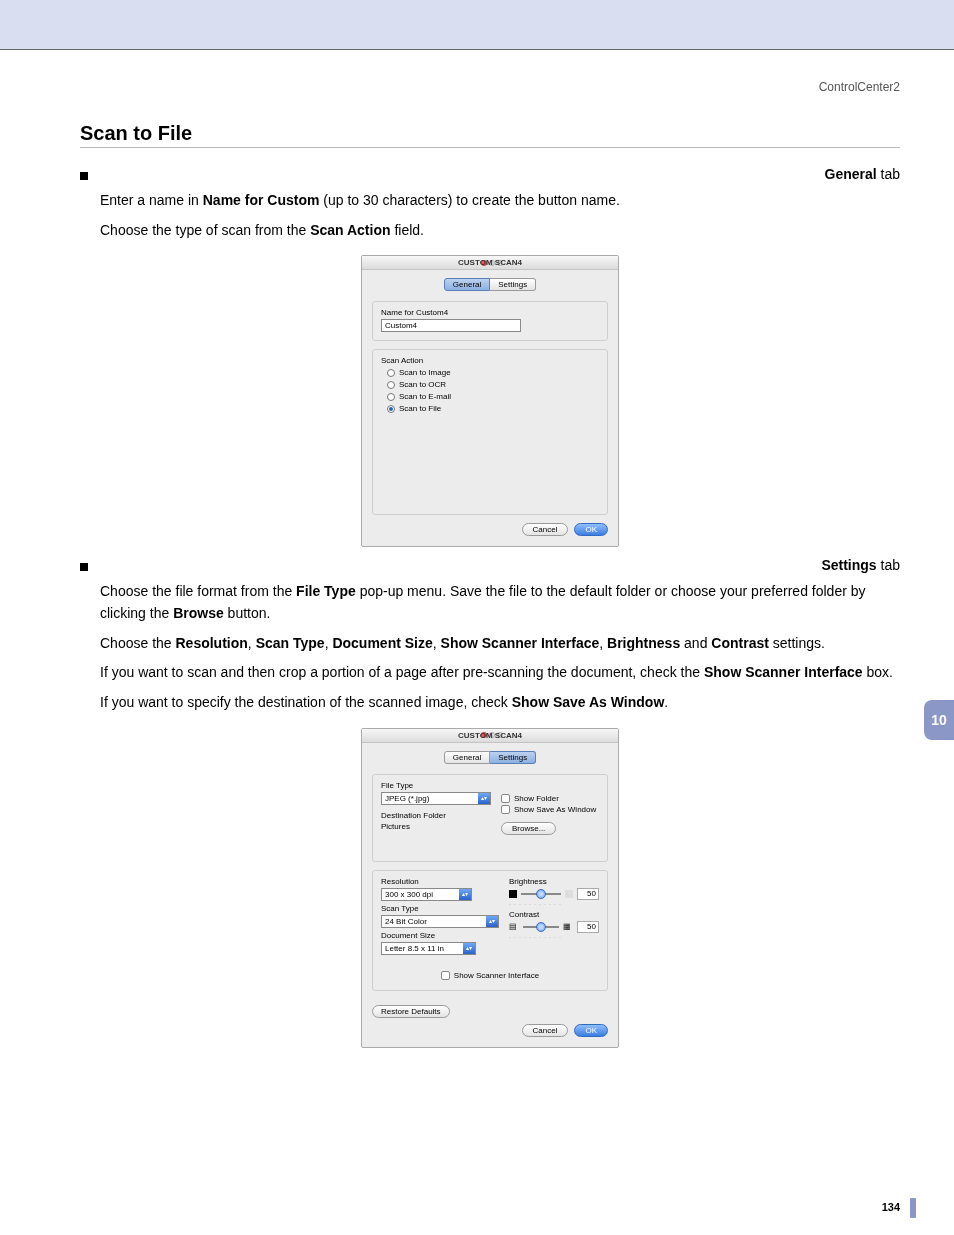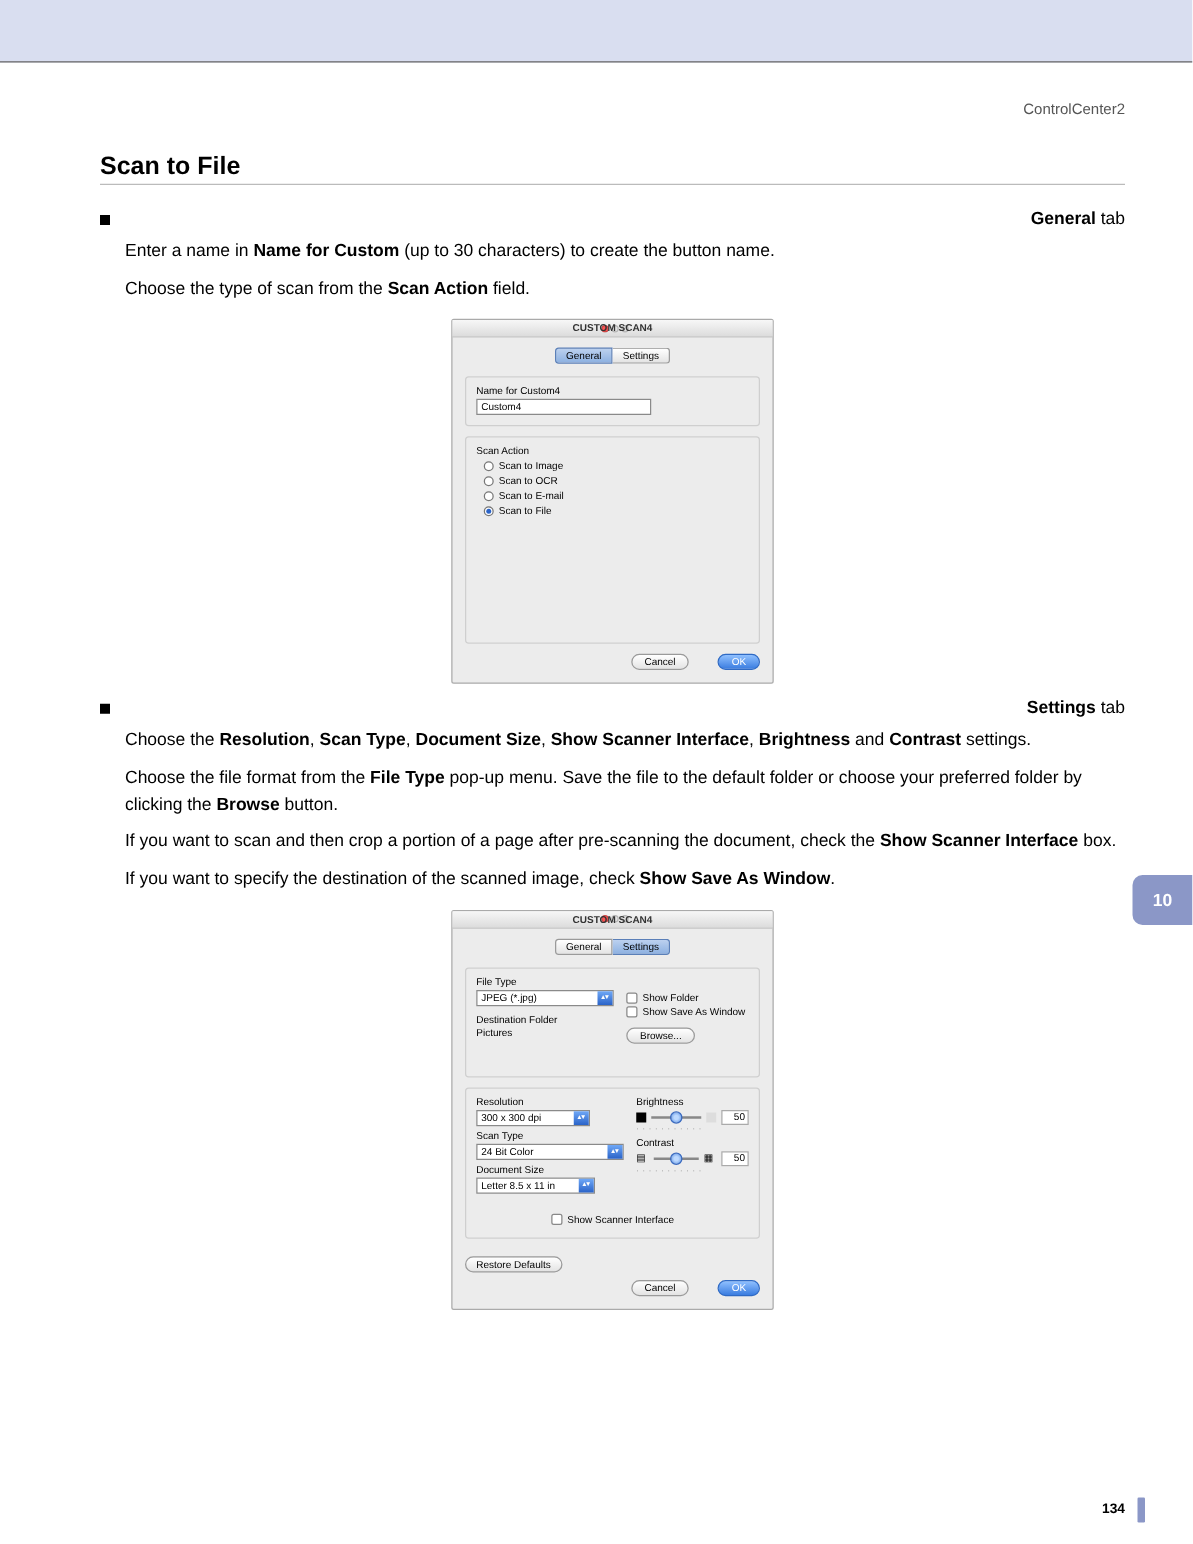--- a/index.html
+++ b/index.html
@@ -109,21 +109,21 @@
     width: 140px; height: 13px;
     border: 1px solid #8a8a8a;
     background: #fff;
     font-size: 8px;
     padding: 0 3px;
   }
   .mac-radio-row { display:flex; align-items:center; gap:4px; margin: 3px 0 3px 6px; font-size:8px; }
   .mac-radio { width:8px; height:8px; border:1px solid #777; border-radius:50%; display:inline-flex; align-items:center; justify-content:center; background:#fff; }
   .mac-radio.checked::after { content:""; width:4px; height:4px; border-radius:50%; background:#2a63c8; display:block; }
 
-  .mac-footer { display:flex; justify-content:flex-end; gap:23px; margin-top:6px; }
+  .mac-footer { display:flex; justify-content:flex-end; gap:6px; margin-top:6px; }
   .mac-btn {
     font-size: 8px;
     padding: 1px 10px;
     border: 1px solid #9a9a9a;
     border-radius: 8px;
     background: linear-gradient(#fff,#e3e3e3);
   }
   .mac-btn.primary {
     background: linear-gradient(#8fc0ff,#3b7de0);
     border-color:#2f6ac4;
@@ -161,21 +161,21 @@
     border-radius: 8px;
     background: linear-gradient(#fff,#e3e3e3);
     margin-top: 6px;
   }
 
   
   .side-tab {
     position: absolute;
     right: 0;
     top: 700px;
-    width: 48px; height: 40px;
+    width: 30px; height: 40px;
     background: #8b97c7;
     border-top-left-radius: 8px;
     border-bottom-left-radius: 8px;
     color: #fff;
     display:flex; align-items:center; justify-content:center;
     font-weight:bold; font-size:14px;
   }
   .page-num {
     position:absolute;
     right: 54px;
@@ -264,24 +264,24 @@
       </div>
     </div>
   </div>
 
   <div class="bullet-line">
     <span class="bullet-sq"></span>
     <span class="bullet-text"><strong>Settings</strong><span> tab</span></span>
   </div>
 
   <p class="body-p">
+    <span>Choose the file format from the </span><strong>File Type</strong><span> pop-up menu. Save the file to the default folder or choose your preferred folder by clicking the </span><strong>Browse</strong><span> button.</span>
+  </p>
+  <p class="body-p">
     <span>Choose the </span><strong>Resolution</strong><span>, </span><strong>Scan Type</strong><span>, </span><strong>Document Size</strong><span>, </span><strong>Show Scanner Interface</strong><span>, </span><strong>Brightness</strong><span> and </span><strong>Contrast</strong><span> settings.</span>
-  </p>
-  <p class="body-p">
-    <span>Choose the file format from the </span><strong>File Type</strong><span> pop-up menu. Save the file to the default folder or choose your preferred folder by clicking the </span><strong>Browse</strong><span> button.</span>
   </p>
   <p class="body-p">
     <span>If you want to scan and then crop a portion of a page after pre-scanning the document, check the </span><strong>Show Scanner Interface</strong><span> box.</span>
   </p>
   <p class="body-p">
     <span>If you want to specify the destination of the scanned image, check </span><strong>Show Save As Window</strong><span>.</span>
   </p>
 
   <div class="mac-dialog">
     <div class="mac-titlebar">

